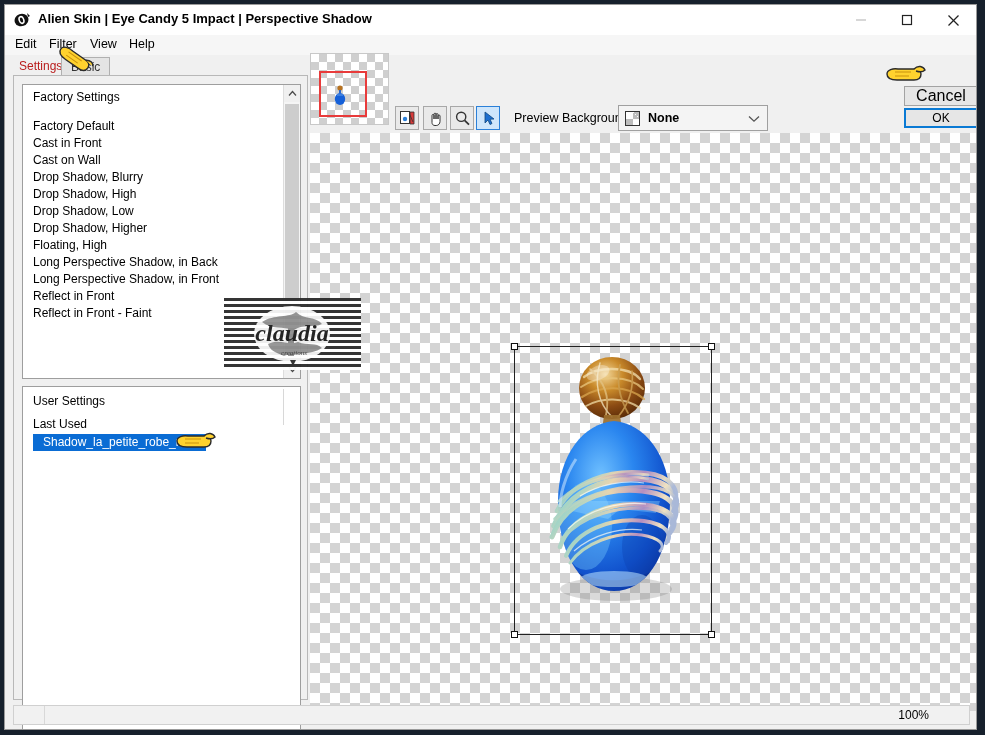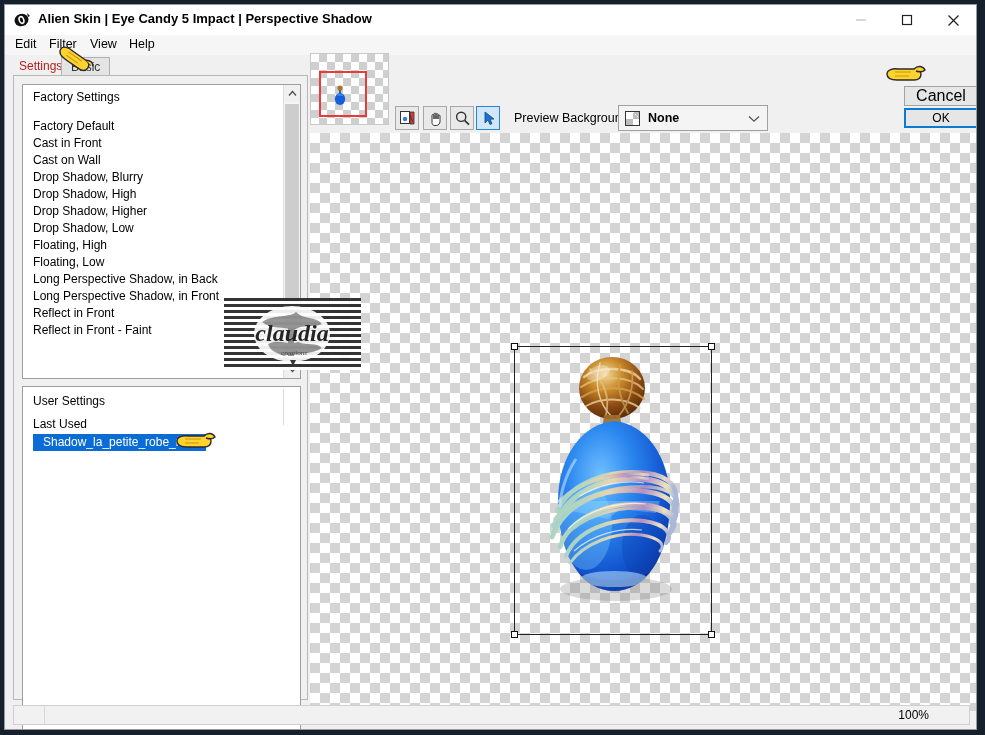--- a/index.html
+++ b/index.html
@@ -248,24 +248,23 @@
   <div class="left-panel">
 
     <div class="list-box">
       <div class="list-inner">
         <div class="list-item" style="margin-top:4px">Factory Settings</div>
         <div class="list-item" style="margin-top:12px">Factory Default</div>
         <div class="list-item">Cast in Front</div>
         <div class="list-item">Cast on Wall</div>
         <div class="list-item">Drop Shadow, Blurry</div>
         <div class="list-item">Drop Shadow, High</div>
+        <div class="list-item">Drop Shadow, Low</div>
         <div class="list-item">Drop Shadow, Higher</div>
-        <div class="list-item">Drop Shadow, Low</div>
         <div class="list-item">Floating, High</div>
-        <div class="list-item">Floating, Low</div>
         <div class="list-item">Long Perspective Shadow, in Back</div>
         <div class="list-item">Long Perspective Shadow, in Front</div>
         <div class="list-item">Reflect in Front</div>
         <div class="list-item">Reflect in Front - Faint</div>
       </div>
       <div class="sbar">
         <div class="sbar-arrow up">
           <svg width="9" height="7" viewBox="0 0 9 7">
               <path d="M1 5.5 L4.5 1.5 L8 5.5" fill="none" stroke="#4a4a4a" stroke-width="1.2"></path>
             </svg>

